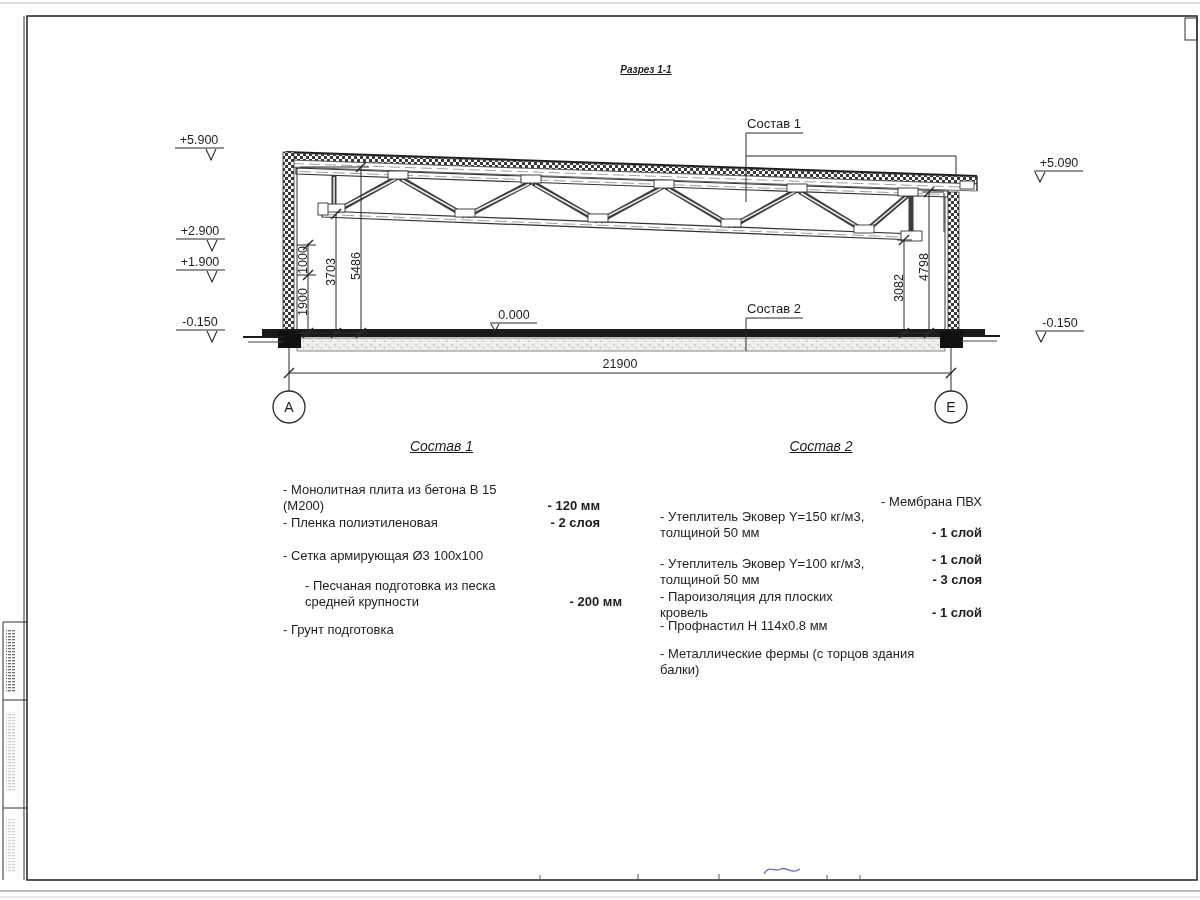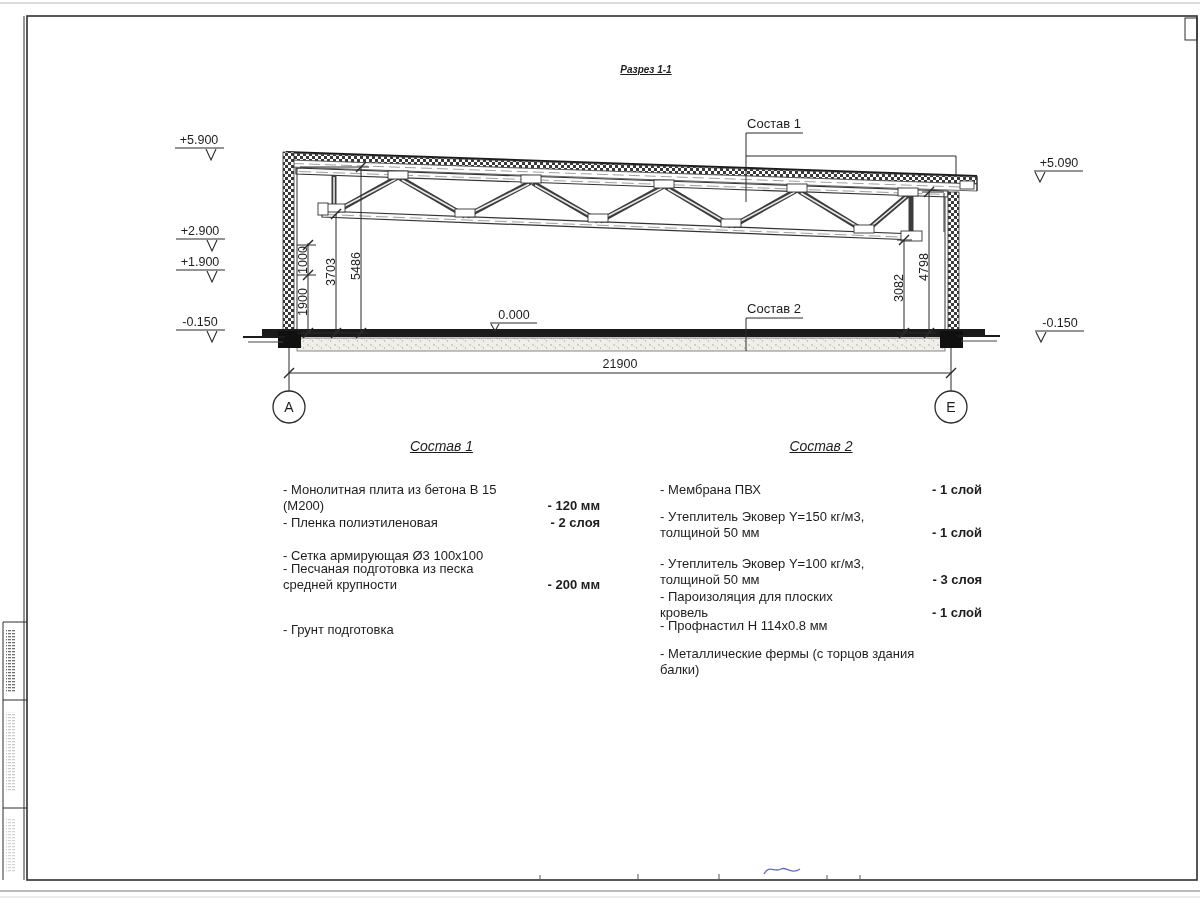--- a/index.html
+++ b/index.html
@@ -265,34 +265,34 @@
       <span class="spec-val">- 120 мм</span>
     </div>
     <div class="spec-row" style="top:77px;">
       <span class="spec-name">- Пленка полиэтиленовая</span>
       <span class="spec-val">- 2 слоя</span>
     </div>
     <div class="spec-row" style="top:110px;">
       <span class="spec-name">- Сетка армирующая Ø3 100х100</span>
       <span class="spec-val"></span>
     </div>
-    <div class="spec-row" style="top:123px;">
+    <div class="spec-row" style="top:140px;margin-left:22px;">
       <span class="spec-name">- Песчаная подготовка из песка
 средней крупности</span>
       <span class="spec-val">- 200 мм</span>
     </div>
     <div class="spec-row" style="top:184px;">
       <span class="spec-name">- Грунт подготовка</span>
       <span class="spec-val"></span>
     </div>
   </div>
 
   <div id="spec2" class="spec">
     <div class="spec-heading">Состав 2</div>
-    <div class="spec-row" style="top:44px;">
+    <div class="spec-row" style="top:56px;flex-direction:column;">
       <span class="spec-name">- Мембрана ПВХ</span>
       <span class="spec-val">- 1 слой</span>
     </div>
     <div class="spec-row" style="top:71px;">
       <span class="spec-name">- Утеплитель Эковер Y=150 кг/м3,
 толщиной 50 мм</span>
       <span class="spec-val">- 1 слой</span>
     </div>
     <div class="spec-row" style="top:118px;">
       <span class="spec-name">- Утеплитель Эковер Y=100 кг/м3,

